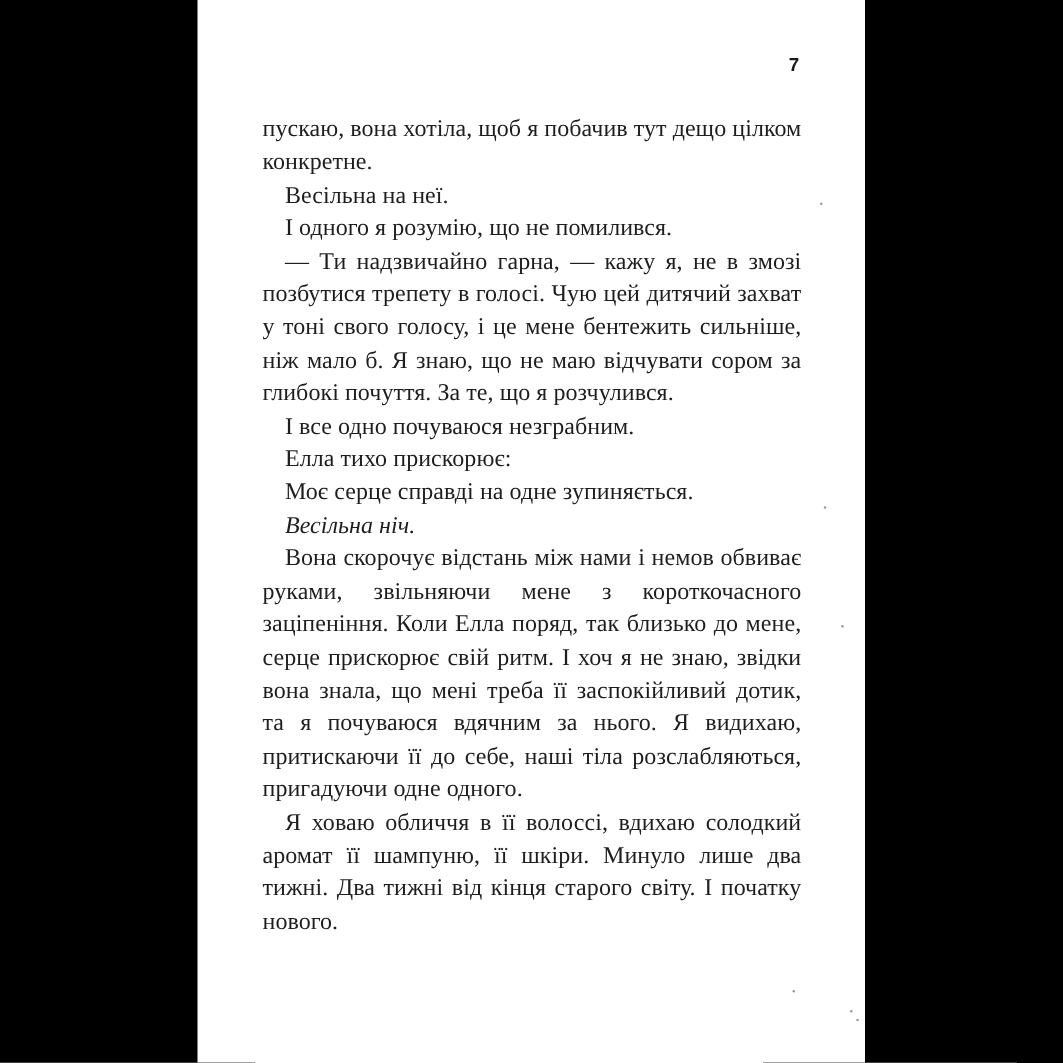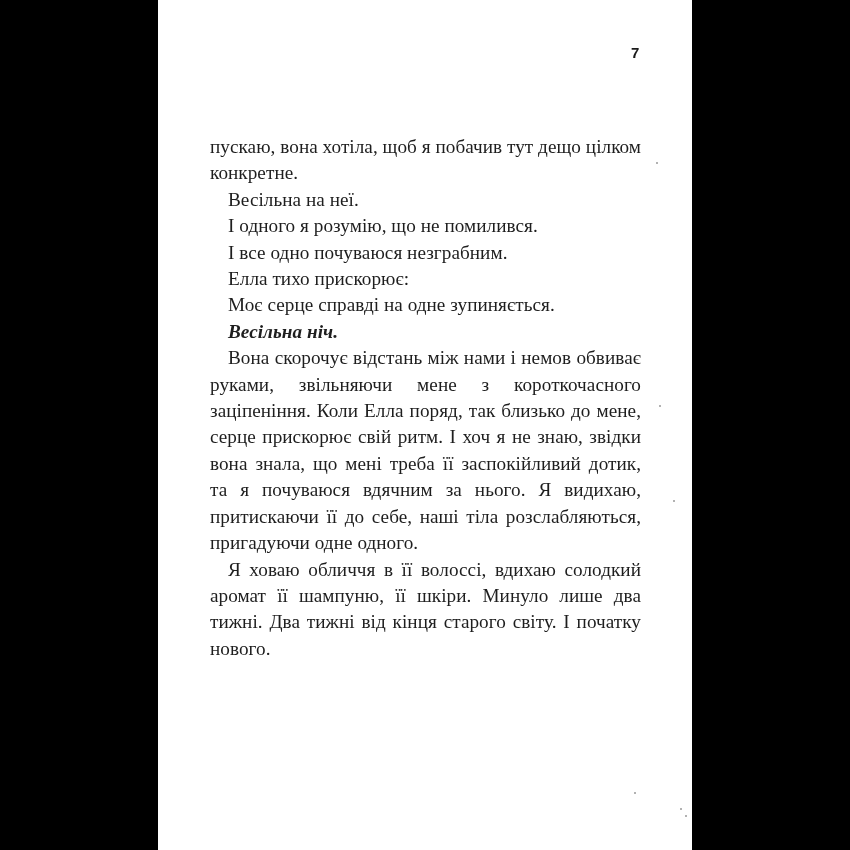--- a/index.html
+++ b/index.html
@@ -39,44 +39,43 @@
       text-align: justify;
       letter-spacing: 0.05px;
     }
     .para {
       margin: 0;
       text-indent: 18px;
       text-align: justify;
     }
     .para.noindent {
       text-indent: 0;
-      margin-top: 43px;
     }
     .para.italic {
       font-style: italic;
-      font-weight: bold;
     }
     .speck {
       position: absolute;
       width: 2px;
       height: 2px;
       background: #999;
       border-radius: 1px;
     }
   </style>
 </head>
 <body>
 
 <div class="page">
   <div class="page-number">7</div>
 
   <div class="text-block">
     <p class="para noindent">пускаю, вона хотіла, щоб я побачив тут дещо цілком конкретне.</p>
     <p class="para">Весільна на неї.</p>
     <p class="para">І одного я розумію, що не помилився.</p>
+    <p class="para">— Ти надзвичайно гарна, — кажу я, не в змозі позбутися трепету в голосі. Чую цей дитячий захват у тоні свого голосу, і це мене бентежить сильніше, ніж мало б. Я знаю, що не маю відчувати сором за глибокі почуття. За те, що я розчулився.</p>
     <p class="para">І все одно почуваюся незграбним.</p>
     <p class="para">Елла тихо прискорює:</p>
     <p class="para">Моє серце справді на одне зупиняється.</p>
     <p class="para italic">Весільна ніч.</p>
     <p class="para">Вона скорочує відстань між нами і немов обвиває руками, звільняючи мене з короткочасного заціпеніння. Коли Елла поряд, так близько до мене, серце прискорює свій ритм. І хоч я не знаю, звідки вона знала, що мені треба її заспокійливий дотик, та я почуваюся вдячним за нього. Я видихаю, притискаючи її до себе, наші тіла розслабляються, пригадуючи одне одного.</p>
     <p class="para">Я ховаю обличчя в її волоссі, вдихаю солодкий аромат її шампуню, її шкіри. Минуло лише два тижні. Два тижні від кінця старого світу. І початку нового.</p>
 
   </div>
 
   <div class="speck" style="left:498px; top:162px;"></div>

